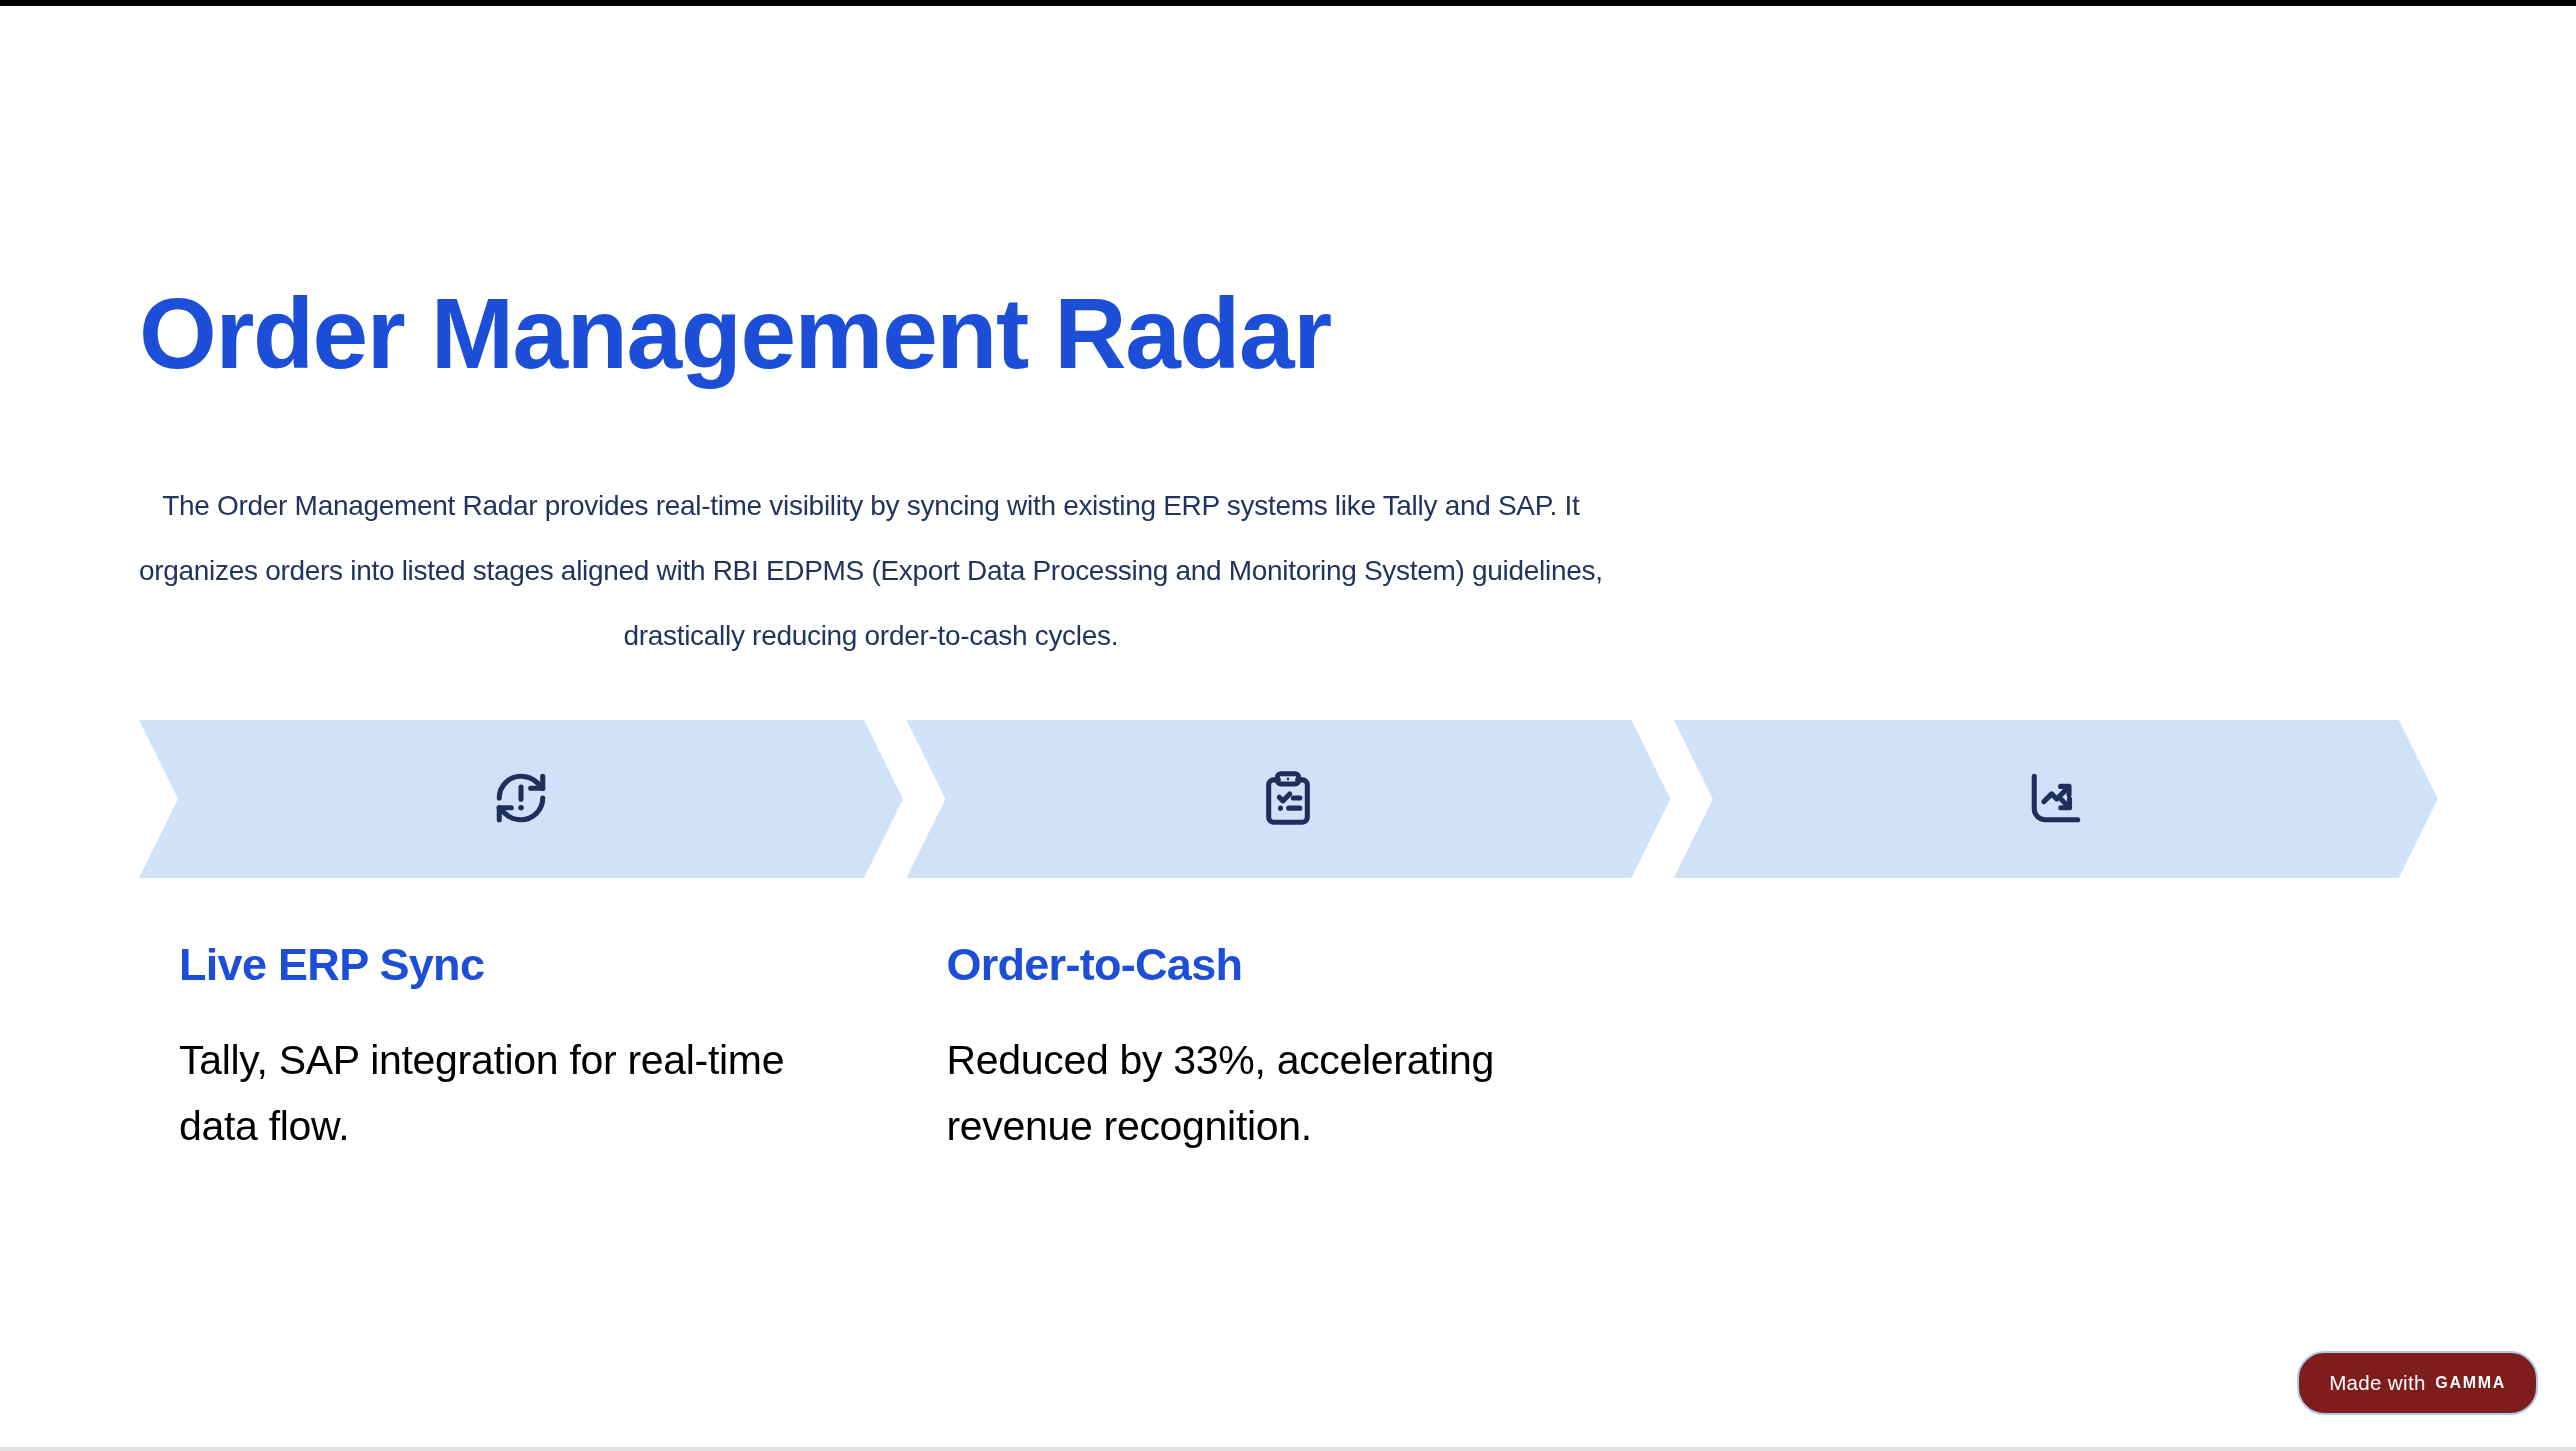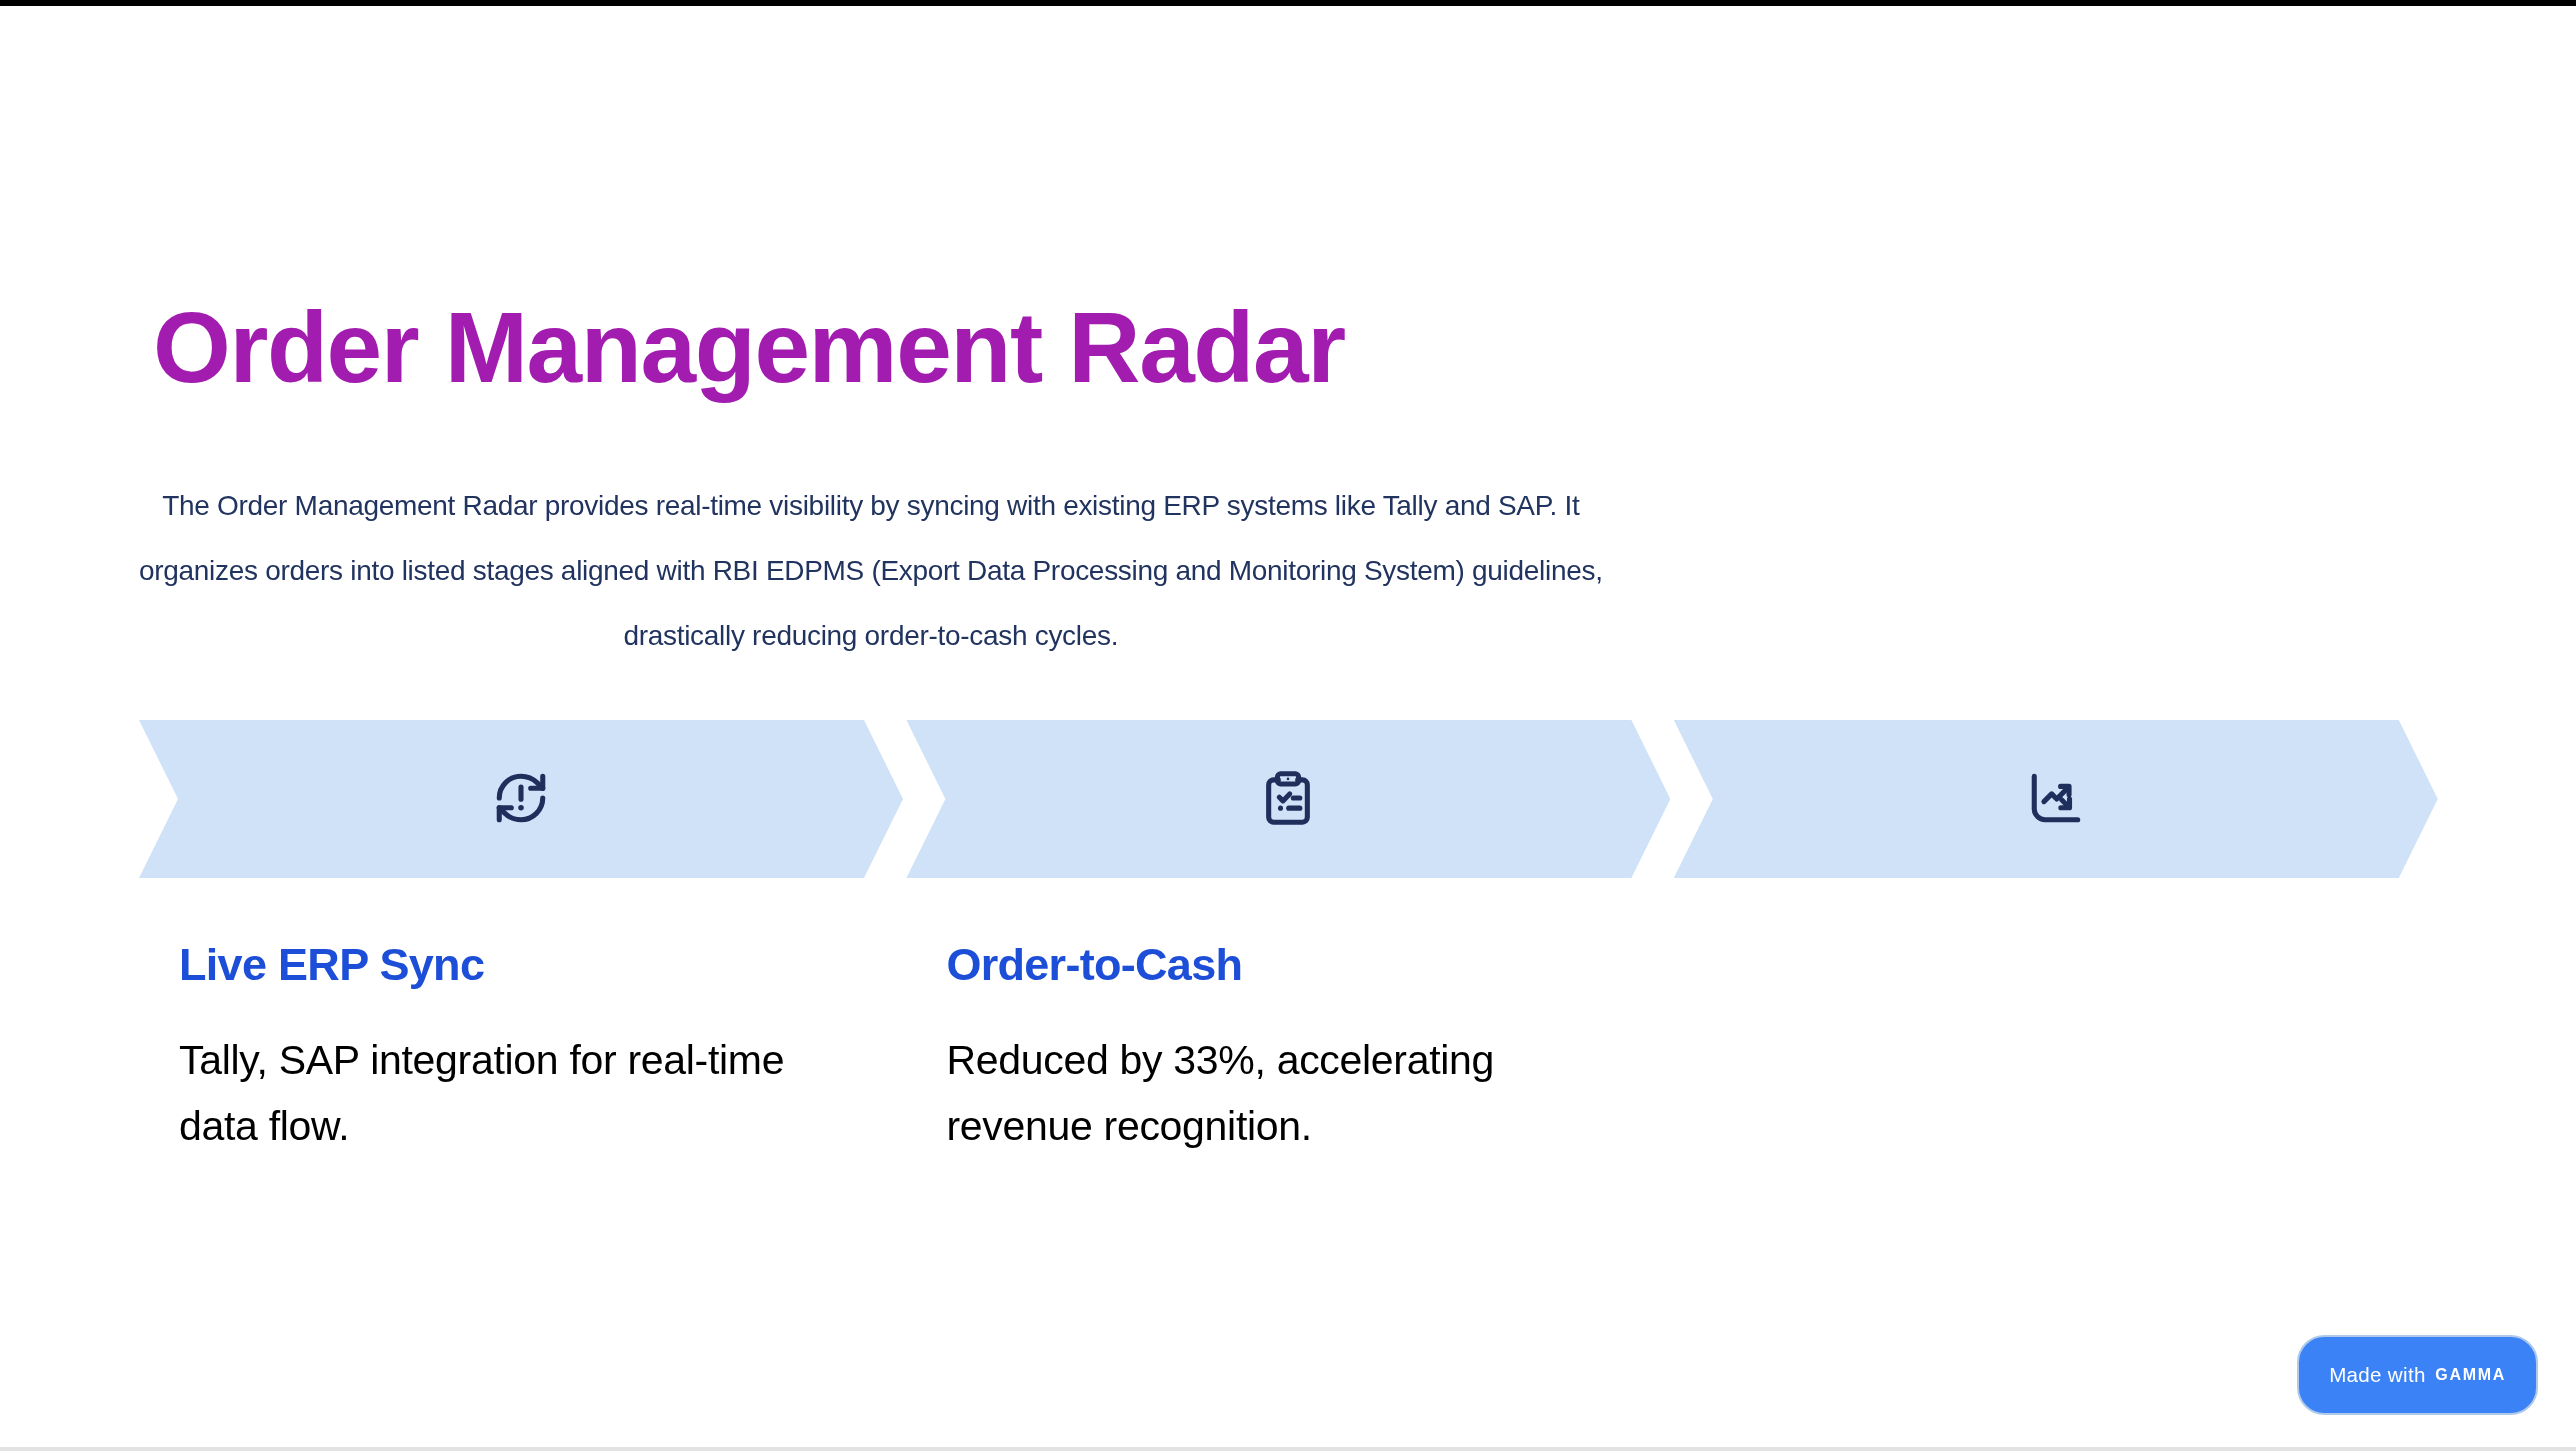--- a/index.html
+++ b/index.html
@@ -11,22 +11,22 @@
     overflow:hidden;
   }
   .top-bar{
     position:absolute;top:0;left:0;width:2576px;height:5.5px;background:#000000;
   }
   .bottom-line{
     position:absolute;bottom:0;left:0;width:2576px;height:4.1px;background:#e2e2e2;
   }
   .slide-title{
     position:absolute;left:139px;top:273px;
-    margin:14px;
-    font-size:100px;font-weight:700;color:#a21caf;
+    margin:0;
+    font-size:100px;font-weight:700;color:#1d4ed8;
     letter-spacing:-1.4px;line-height:1.2;
   }
   .slide-desc{
     position:absolute;left:139px;top:473px;
     margin:0;
     font-size:28px;font-weight:400;color:#21335f;
     line-height:65px;letter-spacing:-0.3px;
     white-space:pre-line;
     text-align:center;
   }
@@ -62,22 +62,22 @@
   .col p{
     margin:33px 0 0 0;
     font-size:41px;font-weight:400;color:#000000;
     line-height:66px;letter-spacing:-0.3px;
     white-space:pre-line;
   }
   .badge{
     position:absolute;right:38px;bottom:36px;
     height:44px;
     display:flex;align-items:center;gap:9.6px;
-    padding:16px 30px;
-    background:#3b82f6;
+    padding:8px 30px;
+    background:#7f1d1d;
     border:2.7px solid #aec9ea;
     border-radius:27.5px;
     cursor:pointer;
   }
   .badge .made{font-size:20.6px;font-weight:400;color:#ffffff;letter-spacing:0.3px;}
   .badge .brand{font-size:16px;font-weight:800;color:#ffffff;letter-spacing:1.7px;}
 </style>
 </head>
 <body>
 

